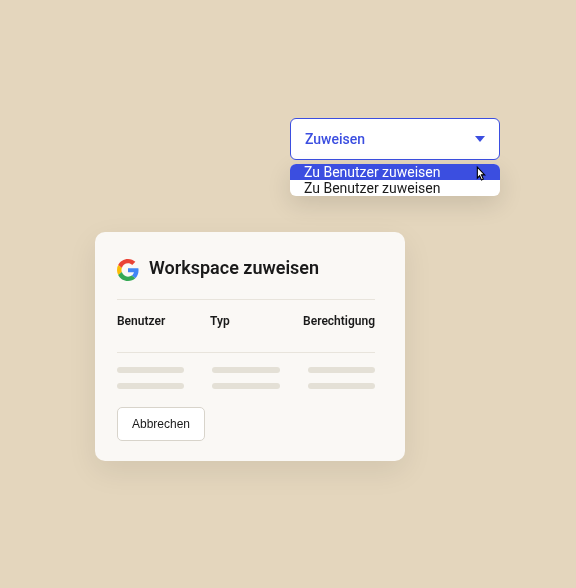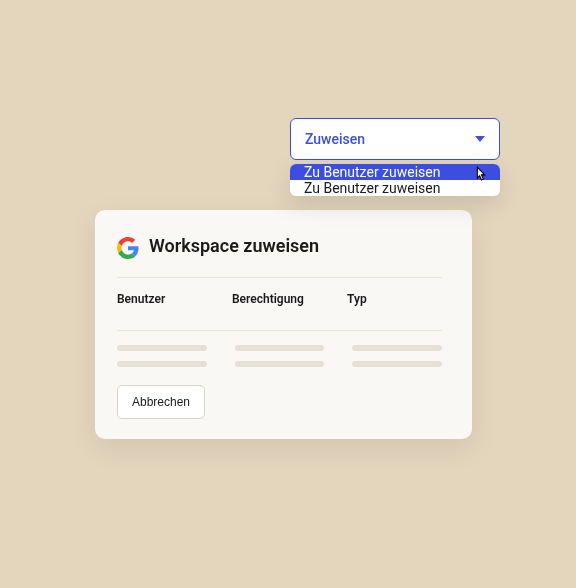--- a/index.html
+++ b/index.html
@@ -60,23 +60,23 @@
       position: absolute;
       right: 8px;
       top: 50%;
       transform: translateY(-35%);
       width: 22px;
       height: 22px;
       pointer-events: none;
     }
     .card {
       position: absolute;
-      top: 210px;
+      top: 232px;
       left: 95px;
-      width: 377px;
+      width: 310px;
       background: #faf8f5;
       border-radius: 10px;
       box-shadow: 0 10px 30px rgba(0,0,0,0.08);
       padding: 24px 30px 20px 22px;
       z-index: 10;
     }
     .card-header {
       display: flex;
       align-items: flex-start;
       gap: 10px;
@@ -94,21 +94,21 @@
       color: #1a1a1a;
       line-height: 1.3;
     }
     .divider {
       height: 1px;
       background: #e8e4dc;
       margin-bottom: 14px;
     }
     .columns {
       display: flex;
-      gap: 20px;
+      gap: 28px;
       margin-bottom: 10px;
     }
     .col {
       flex: 1;
     }
     .col-header {
       font-size: 12px;
       font-weight: 600;
       color: #1a1a1a;
       margin-bottom: 14px;
@@ -177,24 +177,24 @@
       <path fill="#34A853" d="M24 48c6.48 0 11.93-2.13 15.89-5.81l-7.73-6c-2.15 1.45-4.92 2.3-8.16 2.3-6.26 0-11.57-4.22-13.47-9.91l-7.98 6.19C6.51 42.62 14.62 48 24 48z"></path>
     </svg>
     <div class="card-title">Workspace zuweisen</div>
   </div>
   <div class="divider"></div>
   <div class="columns">
     <div class="col">
         <div class="col-header">Benutzer</div>
       </div>
     <div class="col">
-        <div class="col-header">Berechtigung</div>
+        <div class="col-header">Typ</div>
       </div>
     <div class="col">
-        <div class="col-header">Typ</div>
+        <div class="col-header">Berechtigung</div>
       </div>
   </div>
   <div class="divider"></div>
   <div class="skeleton-row">
     <div class="skel"></div>
     <div class="skel"></div>
     <div class="skel"></div>
   </div>
   <div class="skeleton-row">
     <div class="skel"></div>

